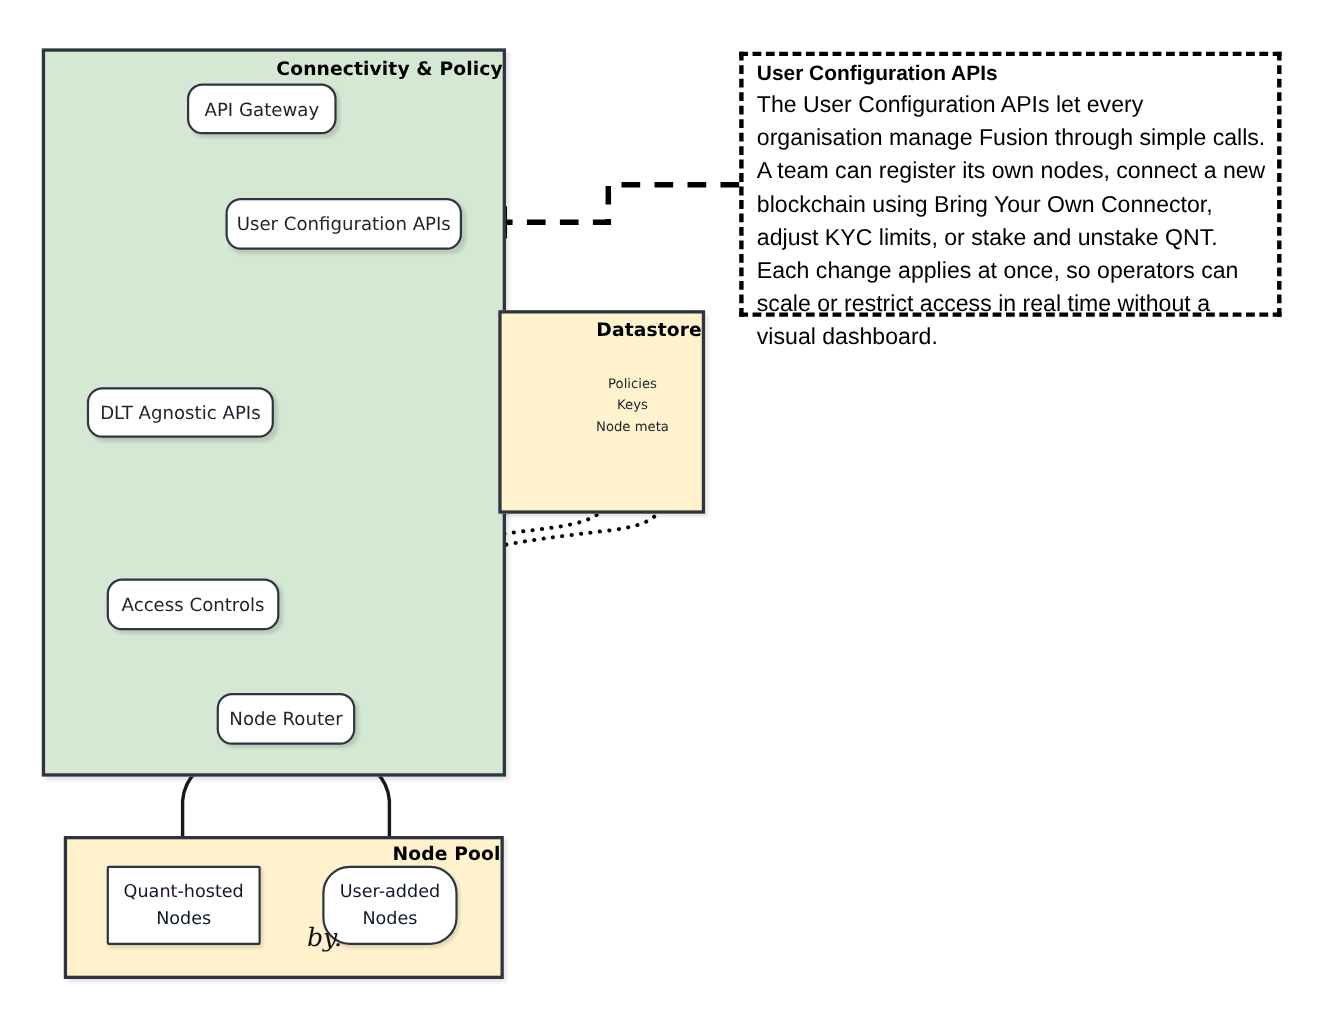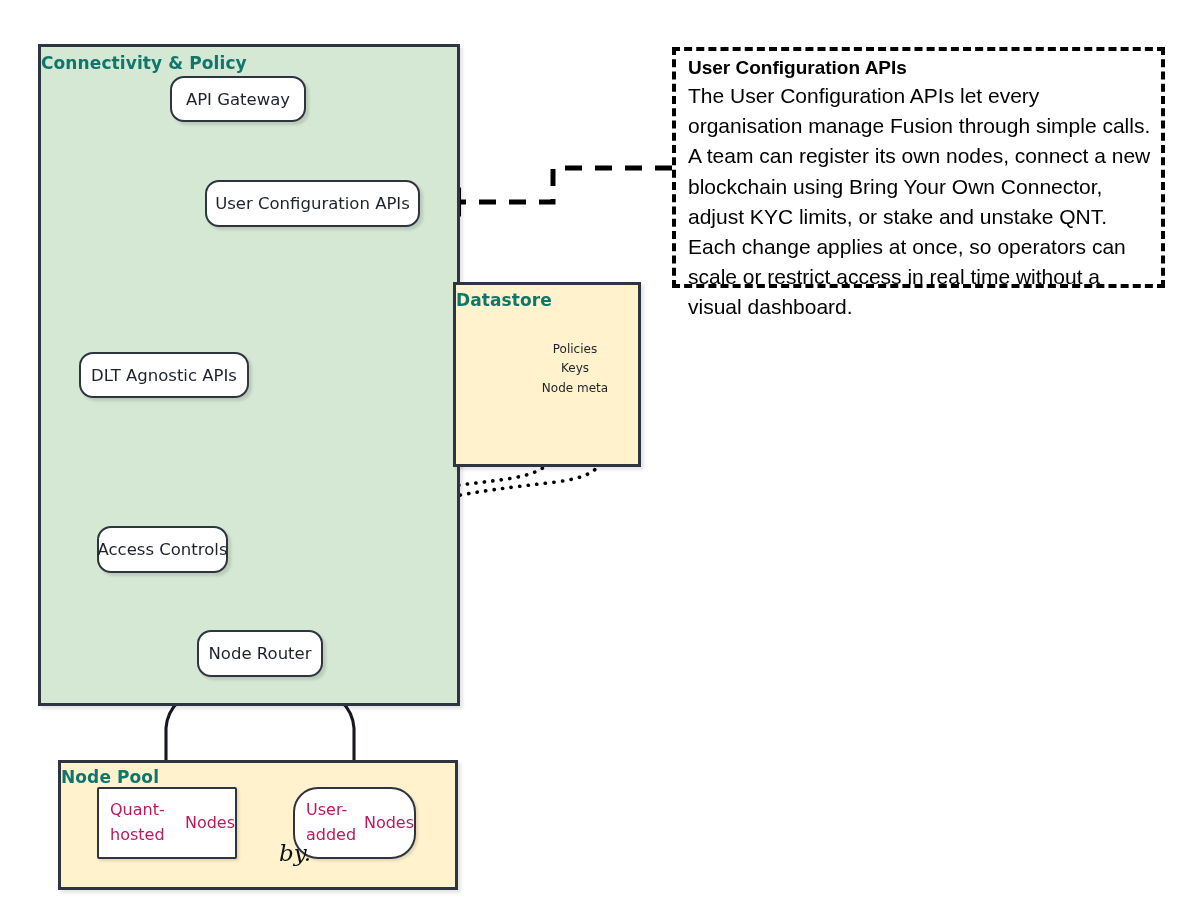--- a/index.html
+++ b/index.html
@@ -22,24 +22,24 @@
   }
   .panel {
     position: absolute;
     border: 3px solid #2e3440;
     box-sizing: border-box;
     box-shadow: 3px 3px 3px rgba(0,0,0,0.10);
   }
   .panel-title {
     position: absolute;
     left: 0; right: 0;
-    text-align: left;
+    text-align: right;
     font-size: 17px;
     font-weight: bold;
-    color: #0f766e;
+    color: #000000;
     letter-spacing: 0.1px;
   }
   #connectivity-panel {
     left: 38px; top: 44px;
     width: 422px; height: 662px;
     background: #d5e8d4;
   }
   #datastore-panel {
     left: 453px; top: 282px;
     width: 188px; height: 185px;
@@ -64,28 +64,27 @@
     box-shadow: 3px 3px 3px rgba(0,0,0,0.13);
     white-space: nowrap;
   }
   .sqnode {
     position: absolute;
     background: #ffffff;
     border: 2.5px solid #2e3440;
     border-radius: 2px;
     box-sizing: border-box;
     display: flex;
-    flex-direction: row;
+    flex-direction: column;
     align-items: center;
     justify-content: center;
     font-size: 16px;
-    color: #be185d;
+    color: #0f172a;
     line-height: 1.55;
     box-shadow: 2px 2px 3px rgba(0,0,0,0.12);
-    padding-left: 11px;
   }
   #cyl-labels {
     position: absolute;
     left: 516px; top: 340px;
     width: 118px;
     text-align: center;
     font-size: 12px;
     color: #1d222b;
     line-height: 1.62;
     pointer-events: none;
@@ -196,21 +195,21 @@
 </div>
 
 <div class="rnode" id="node-user-configuration-apis" style="left:205px; top:180px; width:215px; height:47px;">
   <span>User Configuration APIs</span>
 </div>
 
 <div class="rnode" id="node-dlt-agnostic-apis" style="left:79px; top:352px; width:170px; height:46px;">
   <span>DLT Agnostic APIs</span>
 </div>
 
-<div class="rnode" id="node-access-controls" style="left:97px; top:526px; width:131px; height:47px;text-align:right;">
+<div class="rnode" id="node-access-controls" style="left:97px; top:526px; width:157px; height:47px;text-align:right;">
   <span>Access Controls</span>
 </div>
 
 <div class="rnode" id="node-node-router" style="left:197px; top:630px; width:126px; height:47px;">
   <span>Node Router</span>
 </div>
 
 <div id="cyl-labels">
   <div>Policies</div>
   <div>Keys</div>

